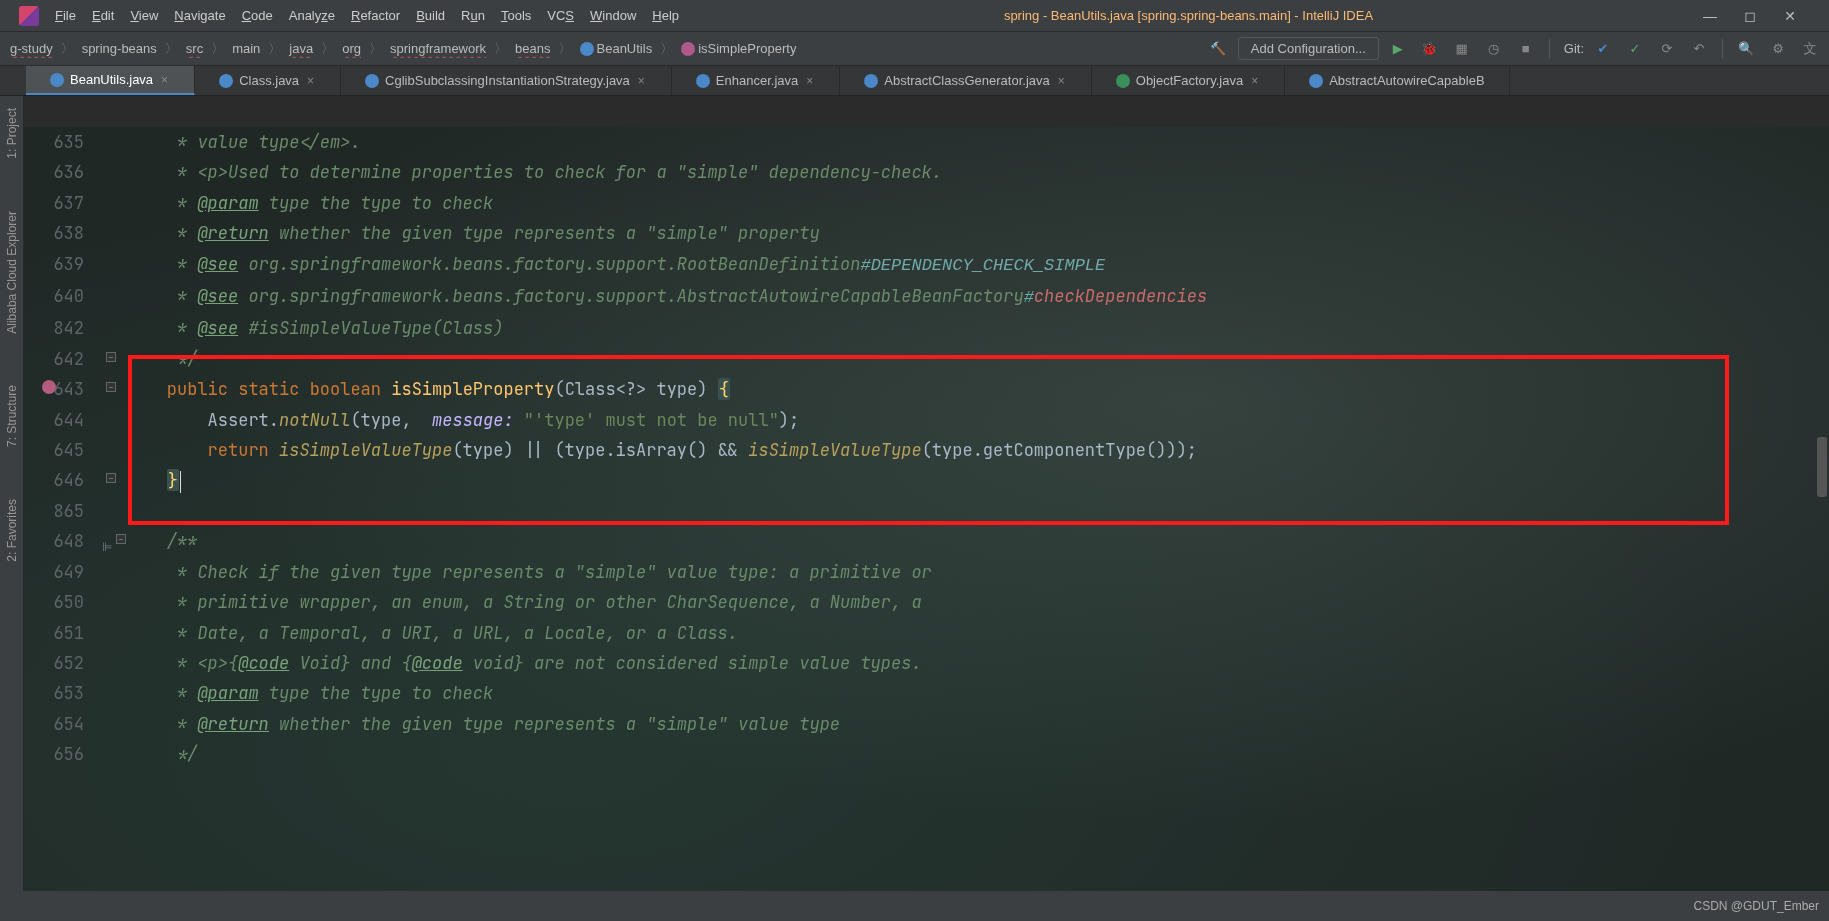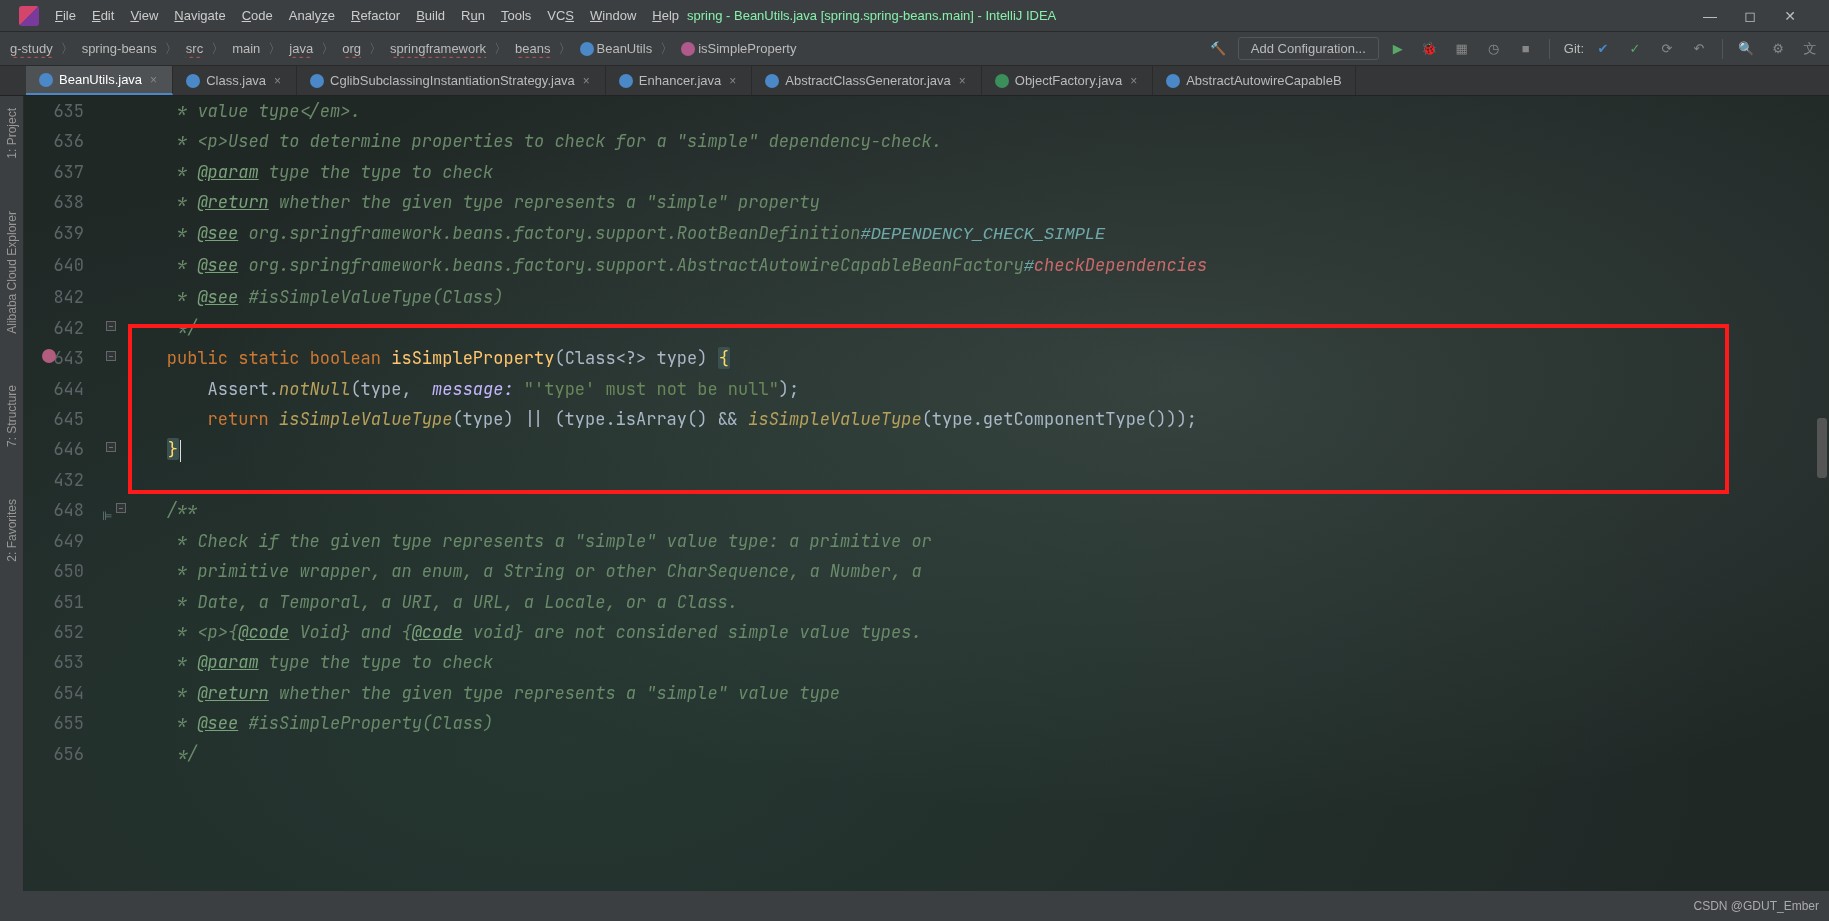--- a/index.html
+++ b/index.html
@@ -2,50 +2,50 @@
 <html><head>
 <meta charset="utf-8">
 <style>
   * { margin: 0; padding: 0; box-sizing: border-box; }
   html, body { width: 100%; height: 100%; font-family: "Segoe UI", Arial, sans-serif; background:#2b2b2b; color:#bbb; overflow:hidden; }
   
   .menubar { display:flex; align-items:center; height:32px; background:#3c3f41; border-bottom:1px solid #2a2a2a; padding:0 19px; user-select:none; }
   .menubar .logo { width:20px; height:20px; margin-right:8px; background:linear-gradient(135deg,#d3456a 0 50%,#7a3a9c 50% 100%); border-radius:3px; }
   .menubar .menu-item { padding:4px 8px; color:#ccc; font-size:13px; cursor:pointer; }
   .menubar .menu-item u { text-decoration:underline; }
-  .menubar .title { flex:1; color:#86efac; font-size:13px; }
+  .menubar .title { flex:1; text-align:center; color:#fdba74; font-size:13px; }
   .menubar .winbtn { width:40px; text-align:center; color:#bbb; font-size:14px; cursor:pointer; }
   
   .toolbar { display:flex; align-items:center; height:34px; background:#3c3f41; border-bottom:1px solid #2a2a2a; padding:0 6px; font-size:13px; color:#bbb;gap:37px; }
   .breadcrumbs { display:flex; align-items:center; gap:4px; flex:1; overflow:hidden; }
   .crumb { padding:2px 4px; cursor:pointer; white-space:nowrap; }
   .crumb.wavy { text-decoration: underline wavy #b05050; text-underline-offset:3px; }
   .sep { color:#777; }
   .crumb-icon { width:14px; height:14px; border-radius:50%; display:inline-block; vertical-align:middle; margin-right:3px; }
   .ci-c { background:#4a88c7; }
   .ci-m { background:#b05a8c; }
   .toolbar .actions { display:flex; align-items:center; gap:6px; }
   .toolbar button.addconf { background:#3c3f41; border:1px solid #555; color:#bbb; padding:3px 12px; border-radius:3px; font-size:13px; cursor:pointer; }
   .tb-icon { width:26px; height:26px; display:flex; align-items:center; justify-content:center; color:#888; cursor:pointer; border-radius:3px; }
   .tb-icon.green { color:#59a869; }
   .tb-icon.blue { color:#4a88c7; }
   .tb-sep { width:1px; height:20px; background:#555; margin:0 4px; }
   .git-label { color:#bbb; font-size:13px; margin-left:4px; }
   
   .tabs { display:flex; align-items:stretch; height:30px; background:#343638; border-bottom:1px solid #222; padding-left:26px; overflow:hidden; }
-  .tab { display:flex; align-items:center; padding:0 13px; gap:6px; color:#bbb; font-size:13px; border-right:1px solid #2a2a2a; cursor:pointer; white-space:nowrap; }
+  .tab { display:flex; align-items:center; padding:0 24px; gap:6px; color:#bbb; font-size:13px; border-right:1px solid #2a2a2a; cursor:pointer; white-space:nowrap; }
   .tab.active { background:#4e5254; color:#fff; border-bottom:2px solid #4a88c7; }
   .tab .tab-icon { width:14px; height:14px; border-radius:50%; background:#4a88c7; display:inline-block; }
   .tab .tab-icon.iface { background:#3b8f5a; }
   .tab .close { color:#888; font-size:12px; padding:0 2px; cursor:pointer; }
   
   .main { position:absolute; top:96px; left:0; right:0; bottom:20px; display:flex; }
   .sidebars { width:24px; background:#3c3f41; border-right:1px solid #2a2a2a; display:flex; flex-direction:column; align-items:center; padding-top:6px; gap:40px; }
   .sidetab { writing-mode:vertical-rl; transform:rotate(180deg); font-size:12px; color:#999; cursor:pointer; padding:6px 2px; }
-  .editor-wrap { flex:1; position:relative; overflow:hidden; }
+  .editor-wrap { flex:1; position:relative; overflow:hidden;margin-top:31px; }
   .editor { position:absolute; inset:0; background:rgba(30,40,38,0.85); }
   .editor::before { content:""; position:absolute; inset:0; background:radial-gradient(ellipse at 65% 35%, rgba(170,200,190,0.15), transparent 60%),
     radial-gradient(ellipse at 30% 80%, rgba(60,120,100,0.18), transparent 65%); pointer-events:none; }
   .lines { position:relative; font-family:"JetBrains Mono","Consolas",monospace; font-size:17px; line-height:30.4px; padding-left:28px; }
   .line { display:flex; align-items:flex-start; white-space:pre; }
   .ln { display:inline-block; width:46px; text-align:right; color:#5d6366; padding-right:14px; user-select:none; }
   .gm { display:inline-block; width:28px; position:relative; }
   .code { flex:1; }
   
   .c-comment { color:#6a8a6a; font-style:italic; }
@@ -203,37 +203,36 @@
         <div class="line"><span class="ln">642</span><span class="gm"><span class="fold">–</span></span><span class="code"><span class="c-comment">    <span> */</span></span></span></div>
 
         <div class="line"><span class="ln">643</span><span class="gm"><span class="bp"></span><span class="fold">–</span></span><span class="code">    <span class="c-kw">public</span> <span class="c-kw">static</span> <span class="c-kw">boolean</span> <span class="c-methoddef">isSimpleProperty</span><span class="c-type">(Class&lt;?&gt; type) </span><span class="c-brace-hl">{</span></span></div>
 
         <div class="line"><span class="ln">644</span><span class="gm"></span><span class="code">        <span class="c-type">Assert.</span><span class="c-call-it">notNull</span><span class="c-type">(type,  </span><span class="c-hint">message:</span><span class="c-str"> "'type' must not be null"</span><span class="c-type">);</span></span></div>
 
         <div class="line"><span class="ln">645</span><span class="gm"></span><span class="code">        <span class="c-kw">return</span><span> </span><span class="c-call-it">isSimpleValueType</span><span class="c-type">(type) || (type.isArray() &amp;&amp; </span><span class="c-call-it">isSimpleValueType</span><span class="c-type">(type.getComponentType()));</span></span></div>
 
         <div class="line"><span class="ln">646</span><span class="gm"><span class="fold">–</span></span><span class="code">    <span class="c-brace-hl">}</span><span class="caret"></span></span></div>
 
-        <div class="line"><span class="ln">432</span><span class="gm"></span><span class="code"> </span></div>
+        <div class="line"><span class="ln">865</span><span class="gm"></span><span class="code"> </span></div>
 
         <div class="line"><span class="ln">648</span><span class="gm"><span class="mark">⊫</span><span class="fold" style="left:18px">–</span></span><span class="code"><span class="c-comment">    <span>/**</span></span></span></div>
 
         <div class="line"><span class="ln">649</span><span class="gm"></span><span class="code"><span class="c-comment">    <span> * Check if the given type represents a "simple" value type: a primitive or</span></span></span></div>
 
         <div class="line"><span class="ln">650</span><span class="gm"></span><span class="code"><span class="c-comment">    <span> * primitive wrapper, an enum, a String or other CharSequence, a Number, a</span></span></span></div>
 
         <div class="line"><span class="ln">651</span><span class="gm"></span><span class="code"><span class="c-comment">    <span> * Date, a Temporal, a URI, a URL, a Locale, or a Class.</span></span></span></div>
 
         <div class="line"><span class="ln">652</span><span class="gm"></span><span class="code"><span class="c-comment">    <span> * &lt;p&gt;{</span></span><span class="c-tag">@code</span><span class="c-comment"><span> Void} and {</span></span><span class="c-tag">@code</span><span class="c-comment"><span> void} are not considered simple value types.</span></span></span></div>
 
         <div class="line"><span class="ln">653</span><span class="gm"></span><span class="code"><span class="c-comment">    <span> * </span></span><span class="c-tag">@param</span><span class="c-comment"><span> type the type to check</span></span></span></div>
 
         <div class="line"><span class="ln">654</span><span class="gm"></span><span class="code"><span class="c-comment">    <span> * </span></span><span class="c-tag">@return</span><span class="c-comment"><span> whether the given type represents a "simple" value type</span></span></span></div>
 
-        <div class="line"><span class="ln">655</span><span class="gm"></span><span class="code"><span class="c-comment">    <span> * </span></span><span class="c-tag">@see</span><span class="c-comment"><span> #isSimpleProperty(Class)</span></span></span></div>
 
         <div class="line"><span class="ln">656</span><span class="gm"></span><span class="code"><span class="c-comment">    <span> */</span></span></span></div>
 
       </div>
 
       <div class="highlight-box" style="top:228px; left:104px; right:100px; height:170px;"></div>
 
       <div class="scrollbar-v">
         <div class="thumb" style="top:40%; height:60px;"></div>
       </div>

